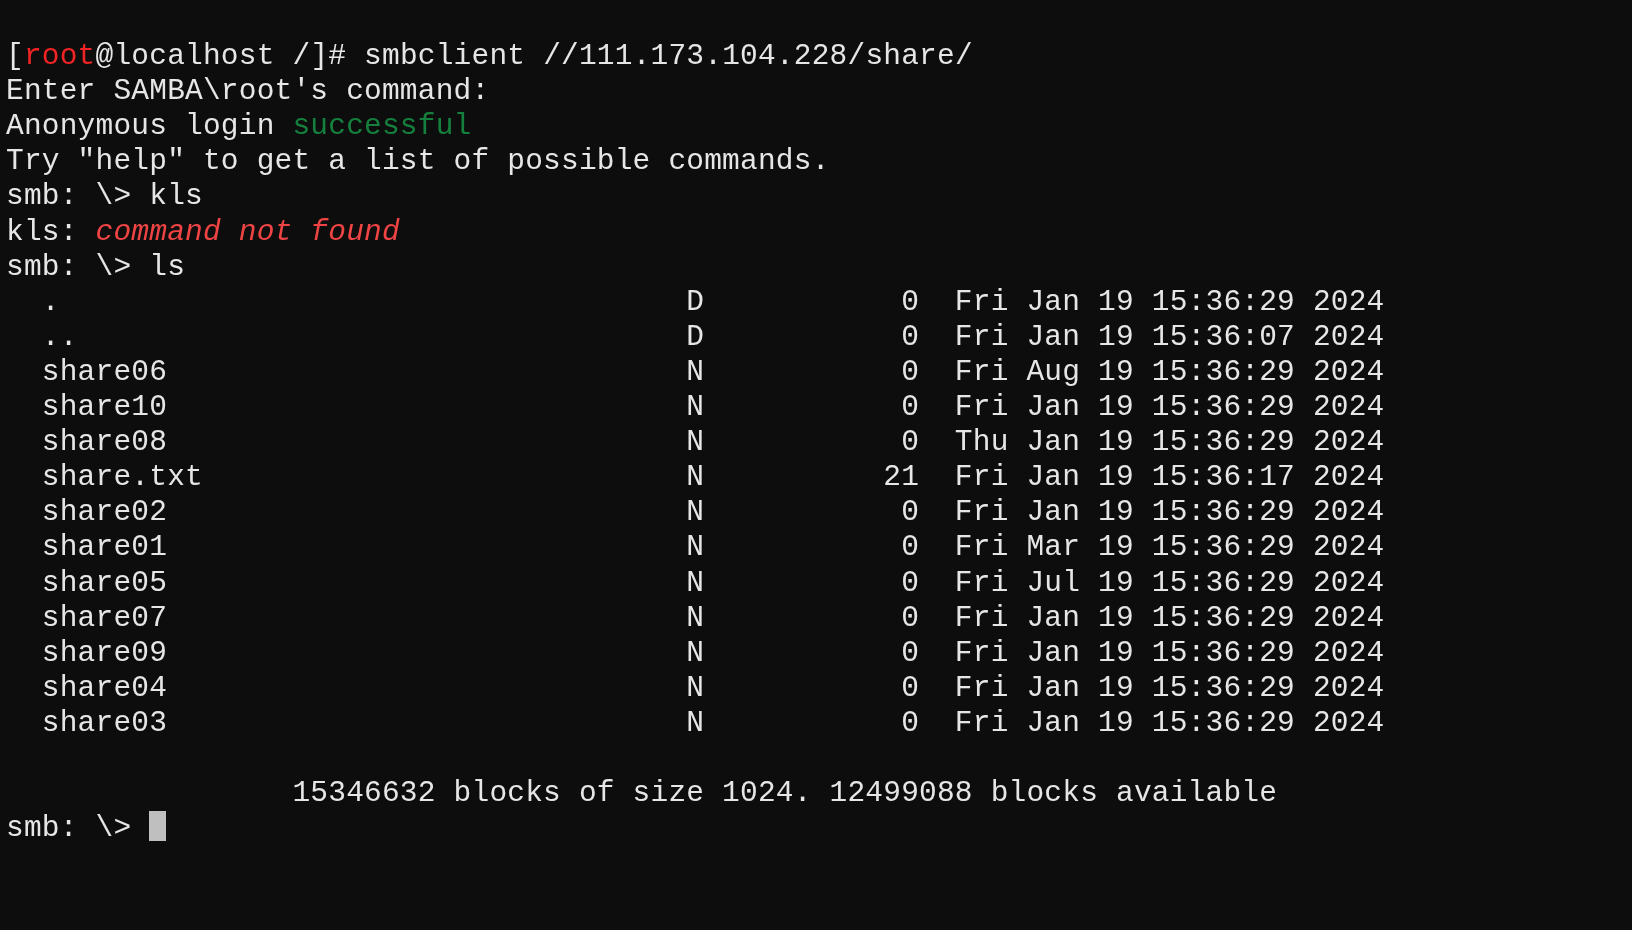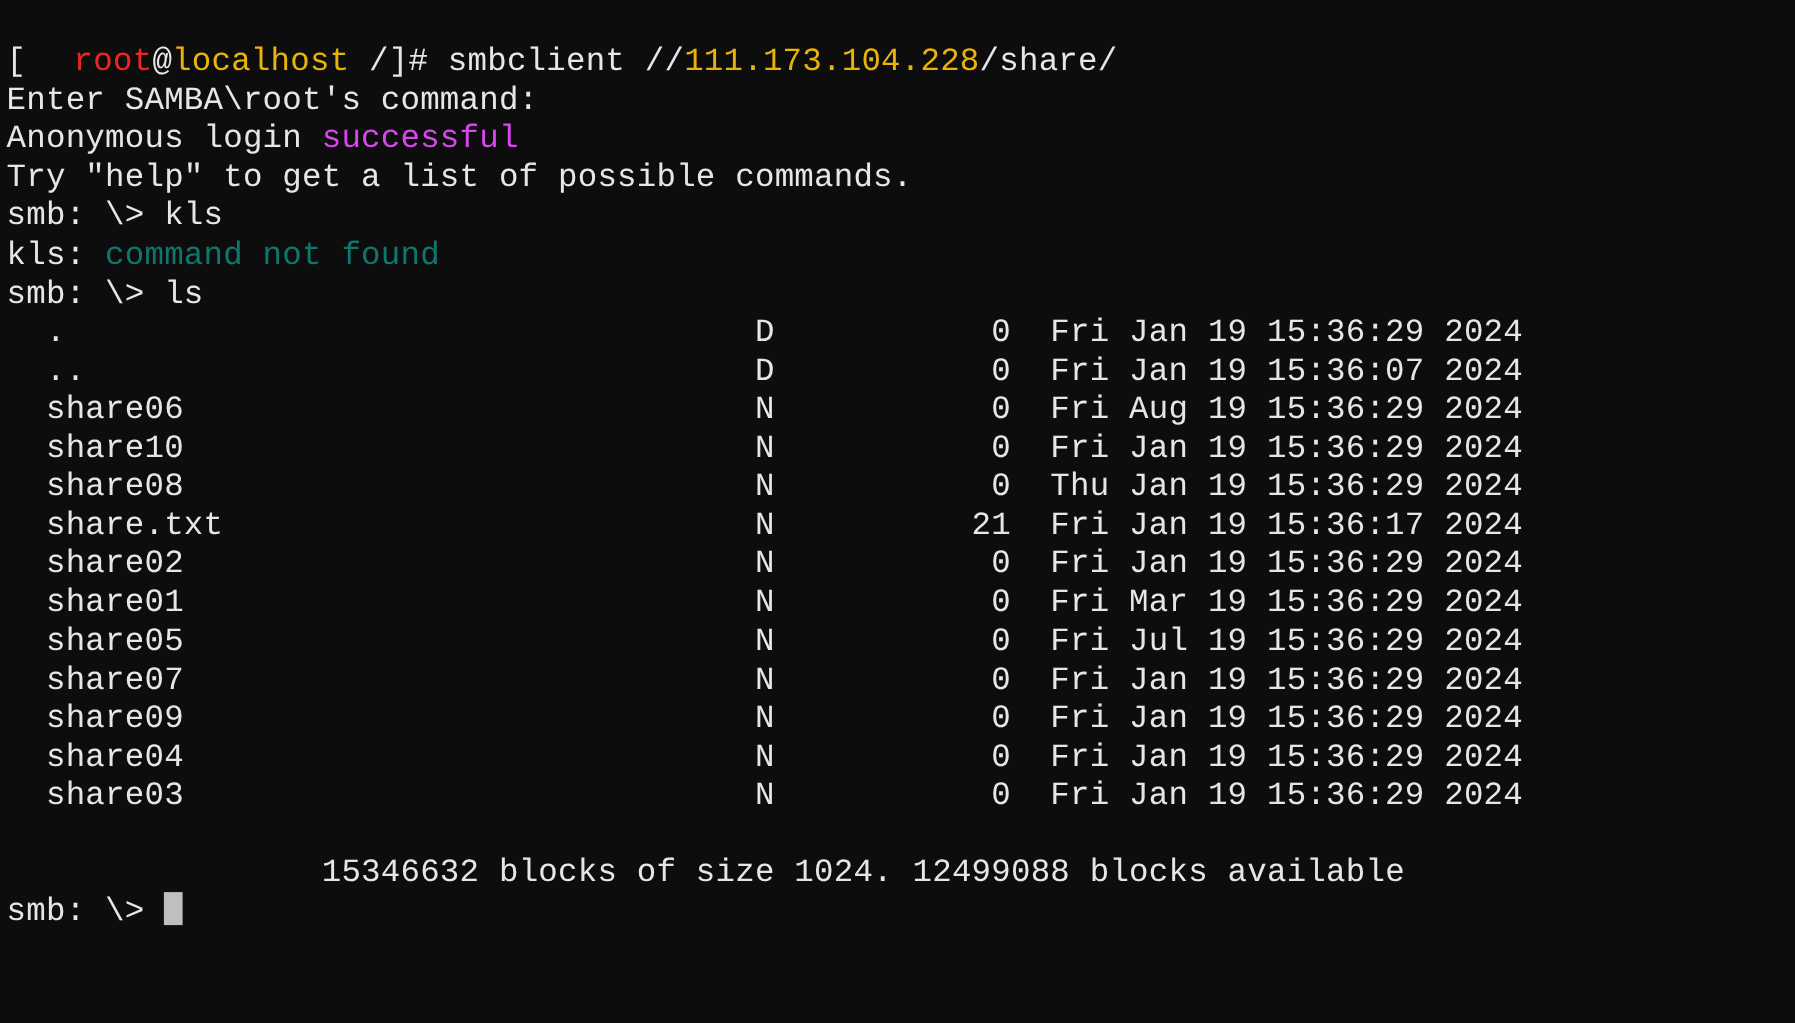--- a/index.html
+++ b/index.html
@@ -13,24 +13,24 @@
   .terminal {
     font-family: "Noto Sans Mono CJK", "Courier New", monospace;
     font-size: 29.5px;
     line-height: 1.19;
     color: #e6e6e6;
     white-space: pre;
     padding: 4px 6px;
     letter-spacing: 0.2px;
   }
   .c-white   { color: #e6e6e6; }
-  .c-red     { color: #f02424; margin-left: 43px; }
-  .c-magenta { color: #eab308; }
-  .c-green   { color: #d946ef; }
-  .c-yellow  { color: #0f766e; }
+  .c-red     { color: #f02424; }
+  .c-magenta { color: #e5e5e5; }
+  .c-green   { color: #15803d; }
+  .c-yellow  { color: #ef4444; font-style: italic; }
   .cursor {
     display: inline-block;
     width: 17px;
     height: 30px;
     background: #bfbfbf;
     vertical-align: -5px;
   }
 </style>
 </head>
 <body>

